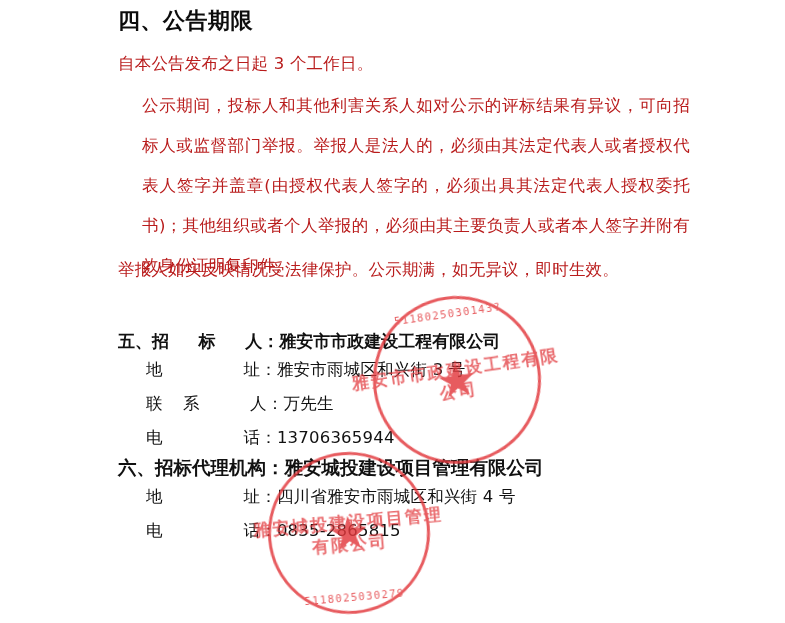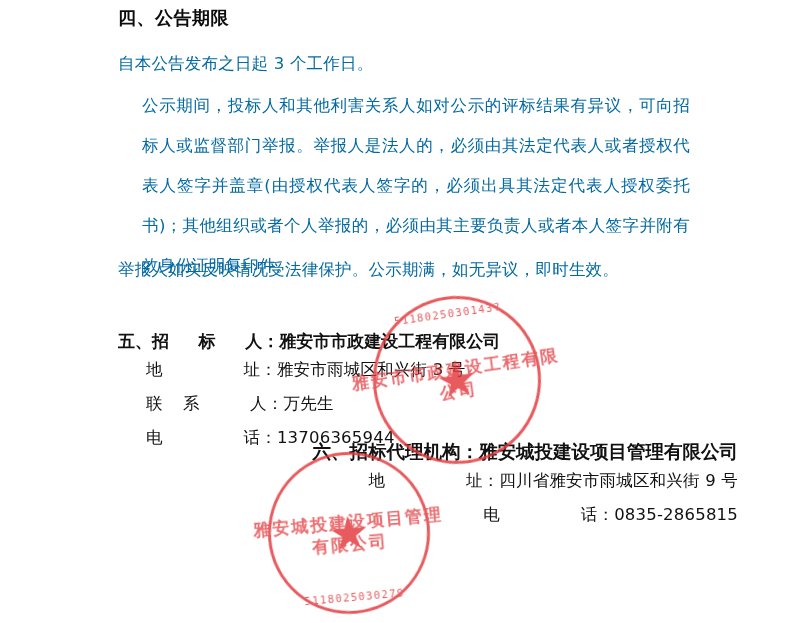--- a/index.html
+++ b/index.html
@@ -19,29 +19,29 @@
     height: 623px;
     padding: 0;
   }
   .doc-body {
     position: absolute;
     left: 0; top: 0;
     width: 785px;
     height: 623px;
   }
   .heading {
-    font-size: 18px;
+    font-size: 22px;
     font-weight: bold;
     letter-spacing: 0.5px;
     color: #0c0c0c;
   }
   .para {
     font-size: 16.5px;
     line-height: 40px;
-    color: #0369a1;
+    color: #b91c1c;
     text-align: justify;
     letter-spacing: 0.2px;
   }
   .h-sec4 { position: absolute; left: 118px; top: 6px; }
   .p1 { position: absolute; left: 118px; top: 44px; width: 600px; }
   .p2 { position: absolute; left: 118px; top: 86px; width: 548px; margin-left: 24px; }
   .p3 { position: absolute; left: 118px; top: 250px; width: 600px; }
 
   
   .sec5 { position: absolute; left: 118px; top: 330px; width: 620px; }
@@ -50,21 +50,21 @@
     font-size: 16.5px;
     line-height: 33px;
     white-space: pre;
     padding-left: 28px;
     letter-spacing: 0.2px;
   }
   .kv .label { display: inline-block; font-family: Liberation Mono, monospace; }
   .kv .val { }
 
   
-  .sec6 { position: absolute; left: 118px; top: 439px; width: 620px; text-align: right; }
+  .sec6 { position: absolute; left: 118px; top: 455px; width: 620px; }
   .sec6-title { font-size: 18.5px; font-weight: bold; white-space: pre; }
 
   
   .stamp {
     position: absolute;
     border-radius: 50%;
     border: 3px solid #e2383c;
     color: #e2383c;
     opacity: 0.82;
     pointer-events: none;
@@ -131,21 +131,21 @@
 
     <div class="sec5">
       <div class="sec5-title"><span>五、招     标     人：</span><span>雅安市市政建设工程有限公司</span></div>
       <div class="kv"><span class="label">地        址：</span><span class="val">雅安市雨城区和兴街 3 号</span></div>
       <div class="kv"><span class="label">联  系     人：</span><span class="val">万先生</span></div>
       <div class="kv"><span class="label">电        话：</span><span class="val">13706365944</span></div>
     </div>
 
     <div class="sec6">
       <div class="sec6-title"><span>六、招标代理机构：</span><span>雅安城投建设项目管理有限公司</span></div>
-      <div class="kv"><span class="label">地        址：</span><span class="val">四川省雅安市雨城区和兴街 9 号</span></div>
+      <div class="kv"><span class="label">地        址：</span><span class="val">四川省雅安市雨城区和兴街 4 号</span></div>
       <div class="kv"><span class="label">电        话：</span><span class="val">0835-2865815</span></div>
     </div>
 
     <div class="stamp stamp-blur" id="stamp1">
       <div class="stamp-inner"></div>
       <div class="arc-num">5118025030143?</div>
       <div class="stamp-center-text">雅安市市政建设工程有限公司</div>
       <div class="stamp-star">★</div>
     </div>
 

